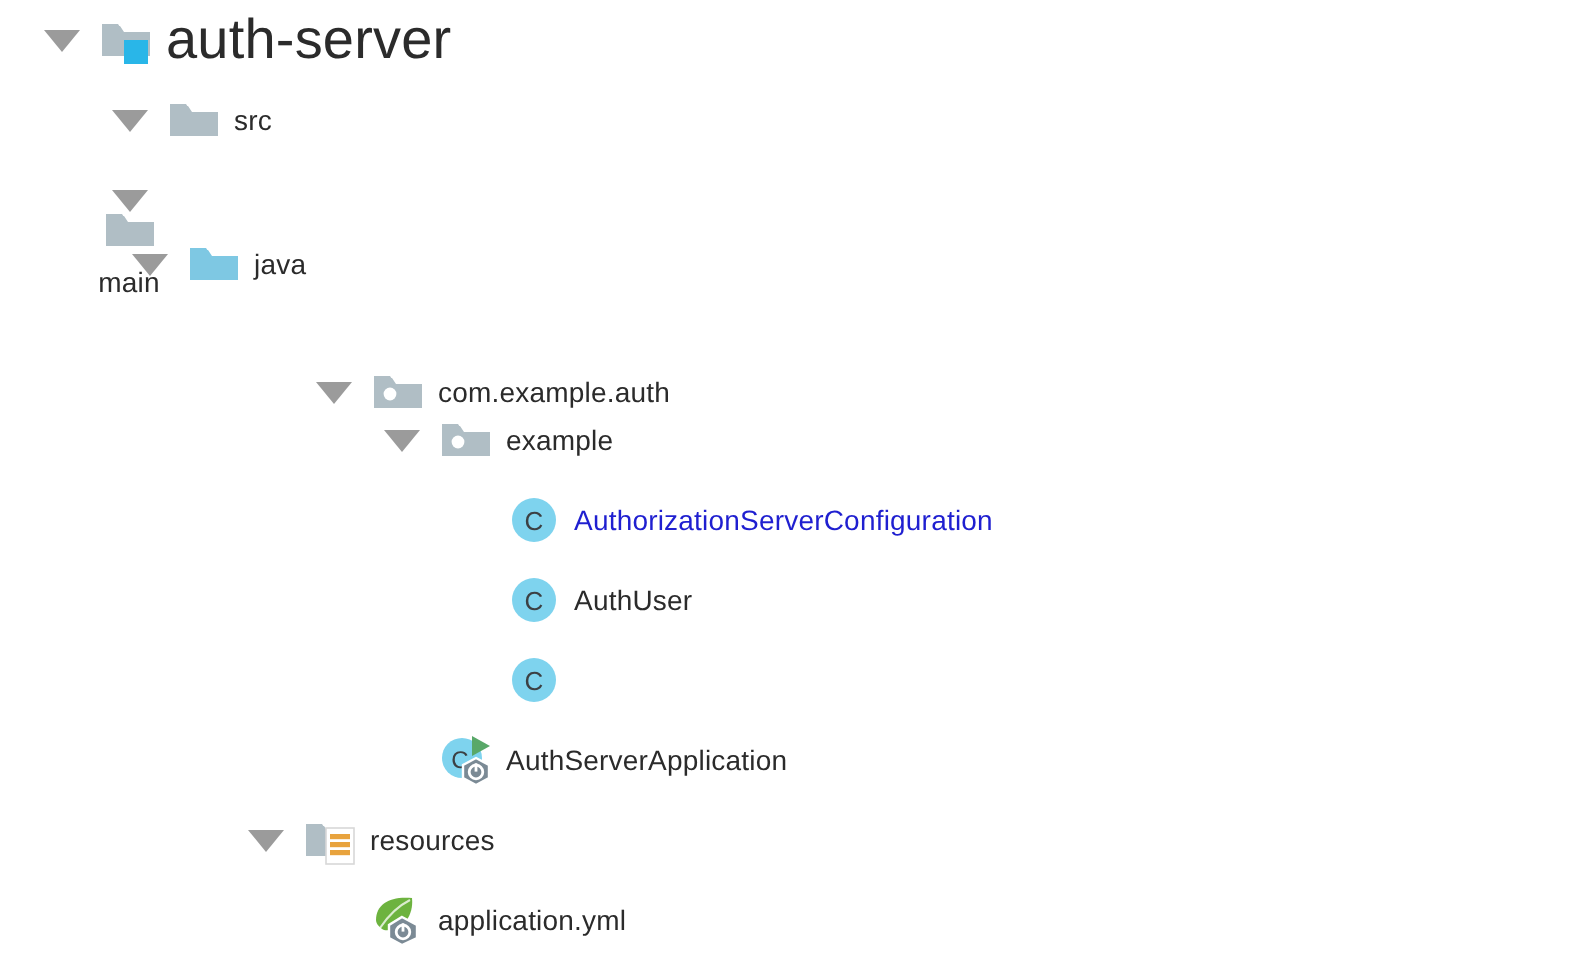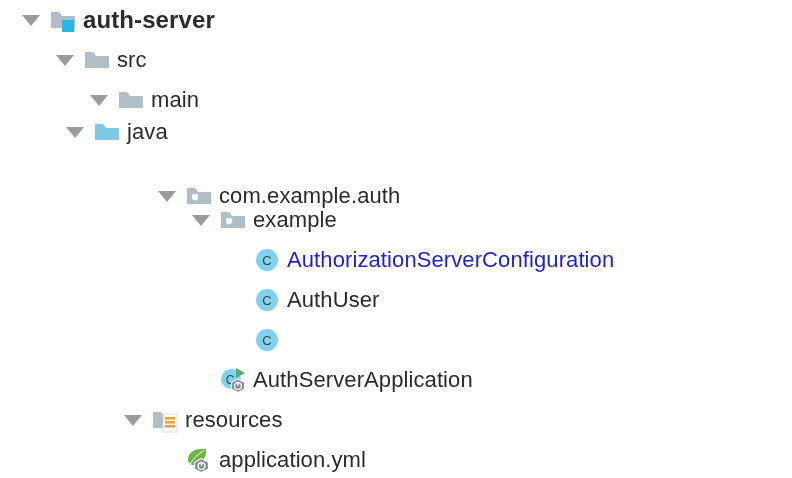--- a/index.html
+++ b/index.html
@@ -56,28 +56,28 @@
     width: 26px;
     height: 26px;
     flex: 0 0 26px;
     margin-left: 8px;
     margin-right: 7px;
   }
   .icon svg { display: block; }
 
   
   .label {
-    font-size: 22px;
+    font-size: 14px;
     line-height: 26px;
     color: #2b2b2b;
     letter-spacing: 0.1px;
   }
   .label.root {
-    font-weight: bold;
-    font-size: 24px;
+    font-weight: normal;
+    font-size: 28px;
   }
   .label.highlight {
     color: #1f1fd0;
     text-align: center;
   }
 </style>
 </head>
 <body style="background: rgb(255, 255, 255);">
 
 <div id="tree">
@@ -95,21 +95,21 @@
     <div class="row" style="top: 40px; padding-left: 54px;">
       <span class="twisty expanded"></span>
       <span class="icon">
         <svg width="26" height="26" viewBox="0 0 26 26" xmlns="http://www.w3.org/2000/svg">
           <path d="M1 6 L1 21 L25 21 L25 9 L12 9 L10 6 Z" fill="#b0bec5"></path>
           <path d="M1 5 L9 5 L11 8 L1 8 Z" fill="#b0bec5"></path>
         </svg>
       </span>
       <span class="label">src</span>
     </div>
-    <div class="row" style="top: 80px; padding-left: 88px;">
+    <div class="row" style="top: 80px; padding-left: 44px; flex-direction: column;">
       <span class="twisty expanded"></span>
       <span class="icon">
         <svg width="26" height="26" viewBox="0 0 26 26" xmlns="http://www.w3.org/2000/svg">
           <path d="M1 6 L1 21 L25 21 L25 9 L12 9 L10 6 Z" fill="#b0bec5"></path>
           <path d="M1 5 L9 5 L11 8 L1 8 Z" fill="#b0bec5"></path>
         </svg>
       </span>
       <span class="label">main</span>
     </div>
     <div class="row" style="top: 112px; padding-left: 64px;">

